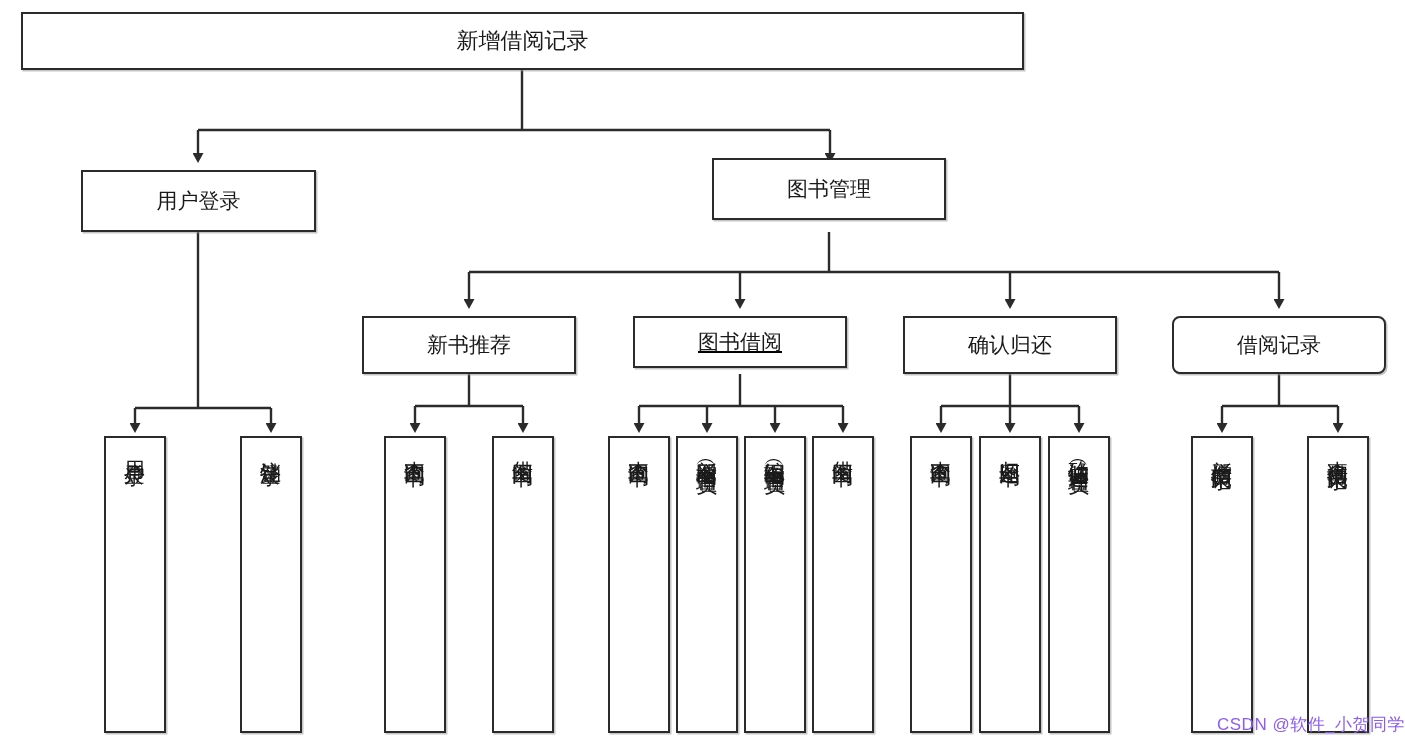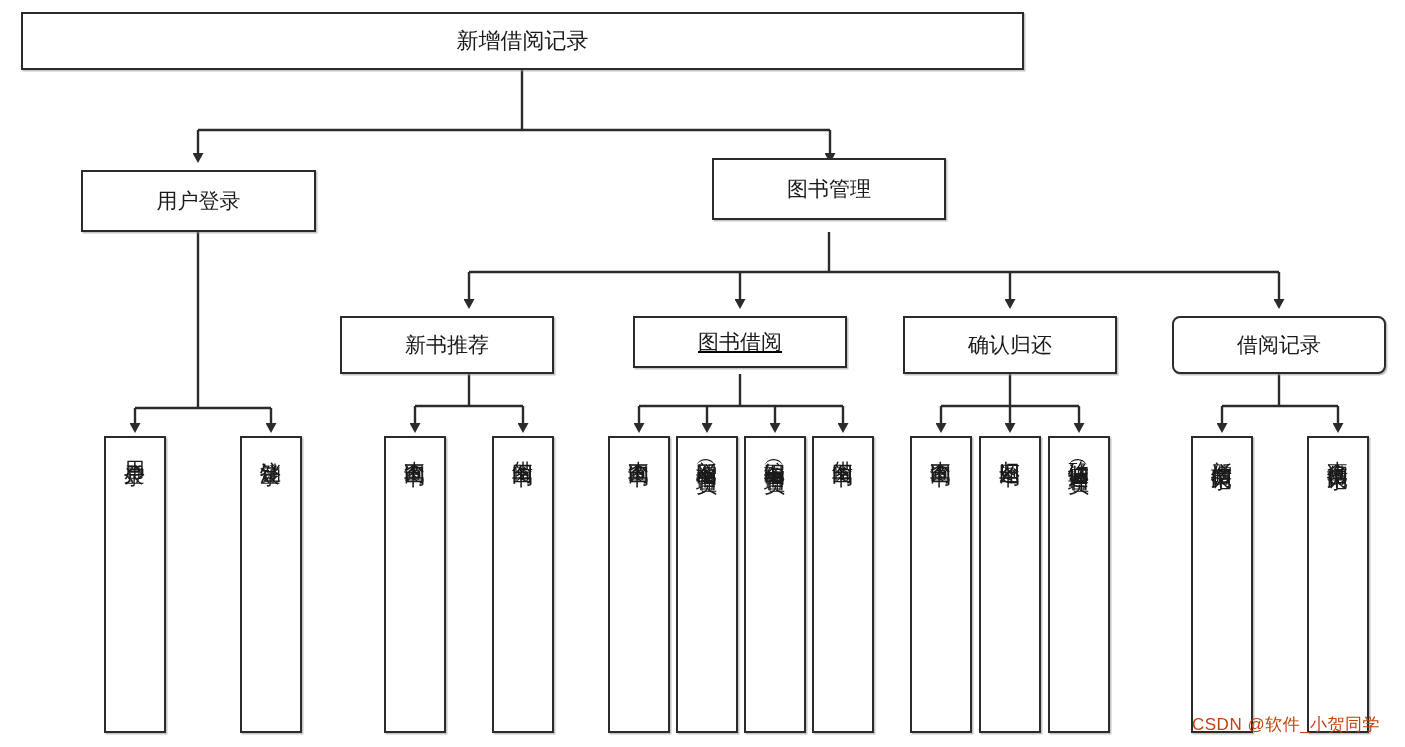--- a/index.html
+++ b/index.html
@@ -57,25 +57,26 @@
   }
   .node.vert .label {
     writing-mode: vertical-rl;
     text-orientation: upright;
     font-size: 21px;
     letter-spacing: 2px;
     line-height: 1;
   }
   .watermark {
     position: absolute;
-    color: #c2410c;
+    color: #8b5cf6;
     font-size: 17px;
     white-space: nowrap;
     letter-spacing: 0.5px;
     font-family: "Liberation Sans", "DejaVu Sans", sans-serif;
+    padding-left: 25px;
   }
 </style>
 </head>
 <body>
 
 <div id="canvas">
 
   <svg id="wires" viewBox="0 0 1405 747" xmlns="http://www.w3.org/2000/svg">
     <defs>
       <marker id="arrow" markerWidth="10" markerHeight="11" refX="1" refY="5.5" orient="auto" markerUnits="userSpaceOnUse">
@@ -131,21 +132,21 @@
   </div>
 
   <div class="node horiz" style="left:81px; top:170px; width:235px; height:62px;">
     <span class="label">用户登录</span>
   </div>
 
   <div class="node horiz" style="left:712px; top:158px; width:234px; height:62px;">
     <span class="label">图书管理</span>
   </div>
 
-  <div class="node horiz" style="left:340px; top:316px; width:214px; height:58px;align-items:center;">
+  <div class="node horiz" style="left:362px; top:316px; width:214px; height:58px;align-items:center;">
     <span class="label">新书推荐</span>
   </div>
 
   <div class="node horiz" style="left:633px; top:316px; width:214px; height:52px;text-decoration:underline;">
     <span class="label">图书借阅</span>
   </div>
 
   <div class="node horiz" style="left:903px; top:316px; width:214px; height:58px;">
     <span class="label">确认归还</span>
   </div>

